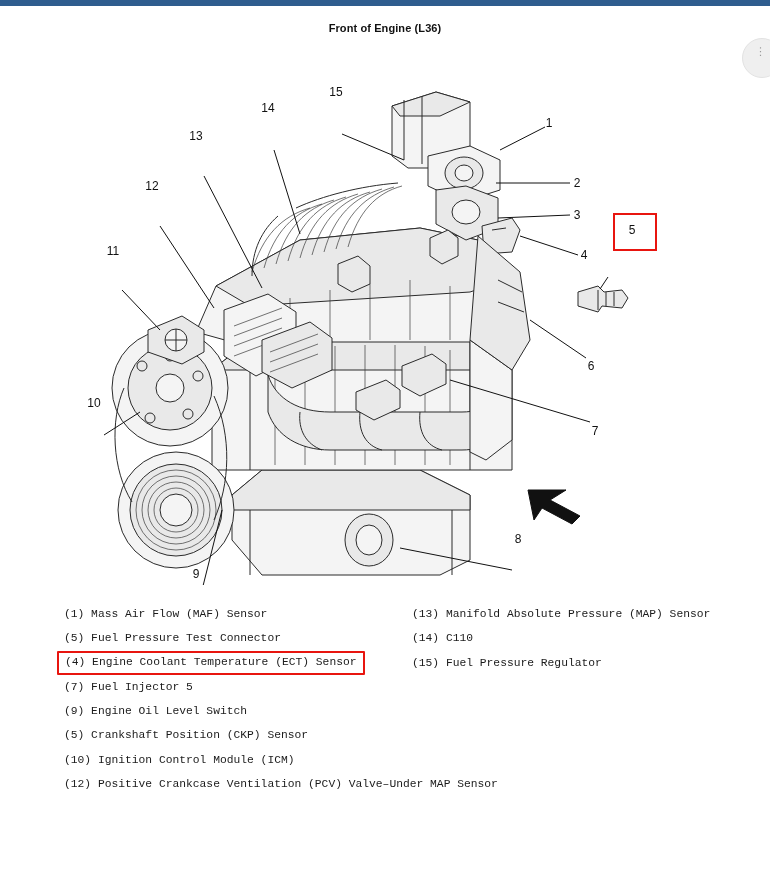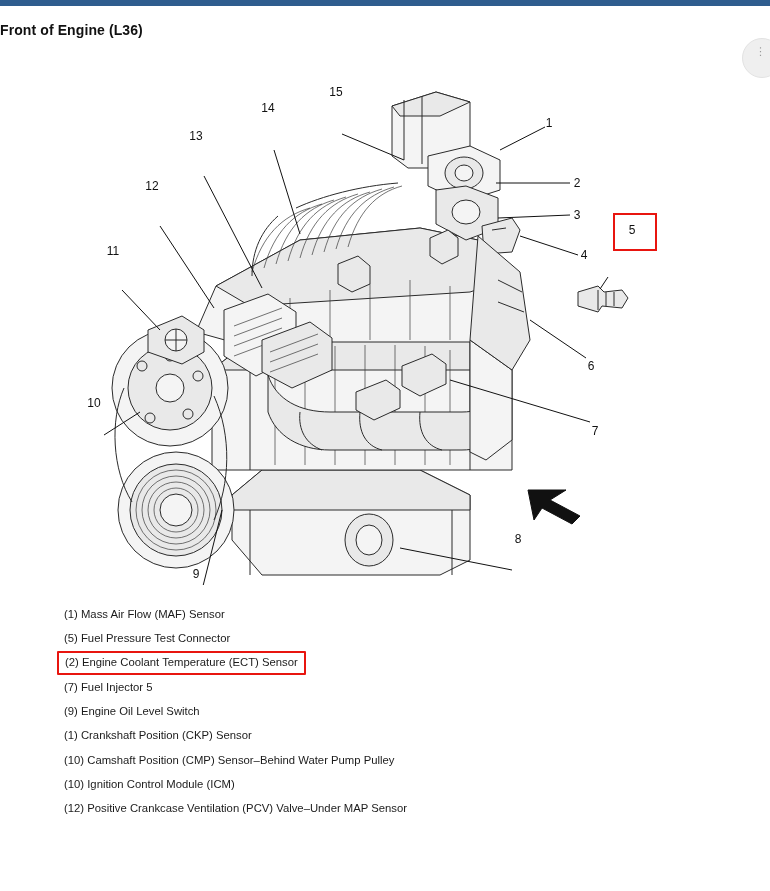--- a/index.html
+++ b/index.html
@@ -26,21 +26,22 @@
     top: 6px; left: 0;
     width: 770px;
     height: 885px;
     background: #ffffff;
   }
   .title {
     position: absolute;
     top: 16px;
     left: 0;
     width: 770px;
-    font-size: 14px;
+    text-align: center;
+    font-size: 11px;
     font-weight: bold;
     color: #111;
     letter-spacing: 0.1px;
   }
   .side-tab {
     position: absolute;
     top: 32px;
     right: -12px;
     width: 40px;
     height: 40px;
@@ -62,20 +63,21 @@
     height: 545px;
   }
   .diagram svg { display: block; }
 
   .legend {
     position: absolute;
     top: 596px;
     left: 0;
     width: 770px;
     height: 290px;
+    font-family: Liberation Mono, monospace;
   }
   .legend-col {
     position: absolute;
     font-size: 11.3px;
     color: #1b1b1b;
   }
   .legend-col.left { left: 64px; top: 0; width: 350px; }
   .legend-col.right { left: 412px; top: 0; width: 330px; }
   .legend-item {
     line-height: 24.3px;
@@ -274,25 +276,29 @@
     <rect class="cb-box" x="614" y="174" width="42" height="36"></rect>
 
   </svg>
   </div>
 
   <div class="legend">
 
     <div class="legend-col left">
       <div class="legend-row-wrap"><span class="legend-item">(1) Mass Air Flow (MAF) Sensor</span></div>
       <div class="legend-row-wrap"><span class="legend-item">(5) Fuel Pressure Test Connector</span></div>
-      <div class="legend-row-wrap"><span class="legend-item highlight">(2) Engine Coolant Temperature (ECT) Sensor</span></div>
+      <div class="legend-row-wrap"><span class="legend-item highlight">(4) Engine Coolant Temperature (ECT) Sensor</span></div>
       <div class="legend-row-wrap"><span class="legend-item">(7) Fuel Injector 5</span></div>
       <div class="legend-row-wrap"><span class="legend-item">(9) Engine Oil Level Switch</span></div>
-      <div class="legend-row-wrap"><span class="legend-item">(1) Crankshaft Position (CKP) Sensor</span></div>
-      <div class="legend-row-wrap"><span class="legend-item">(10) Camshaft Position (CMP) Sensor–Behind Water Pump Pulley</span></div>
+      <div class="legend-row-wrap"><span class="legend-item">(5) Crankshaft Position (CKP) Sensor</span></div>
       <div class="legend-row-wrap"><span class="legend-item">(10) Ignition Control Module (ICM)</span></div>
       <div class="legend-row-wrap"><span class="legend-item">(12) Positive Crankcase Ventilation (PCV) Valve–Under MAP Sensor</span></div>
     </div>
 
+    <div class="legend-col right">
+      <div class="legend-row-wrap"><span class="legend-item">(13) Manifold Absolute Pressure (MAP) Sensor</span></div>
+      <div class="legend-row-wrap"><span class="legend-item">(14) C110</span></div>
+      <div class="legend-row-wrap"><span class="legend-item">(15) Fuel Pressure Regulator</span></div>
+    </div>
 
   </div>
 
 </div>
 
 </body></html>

